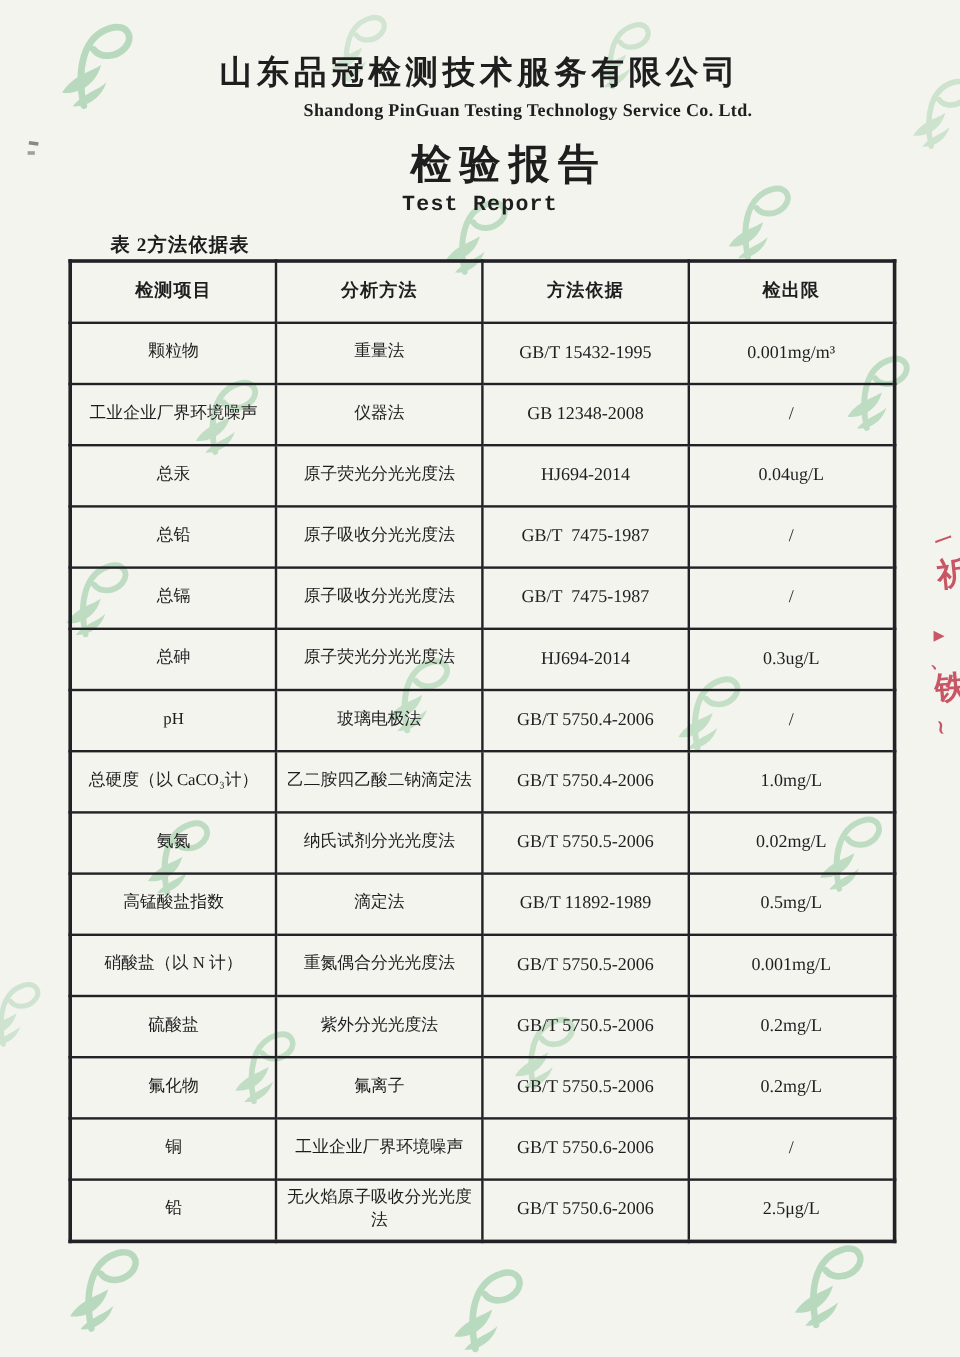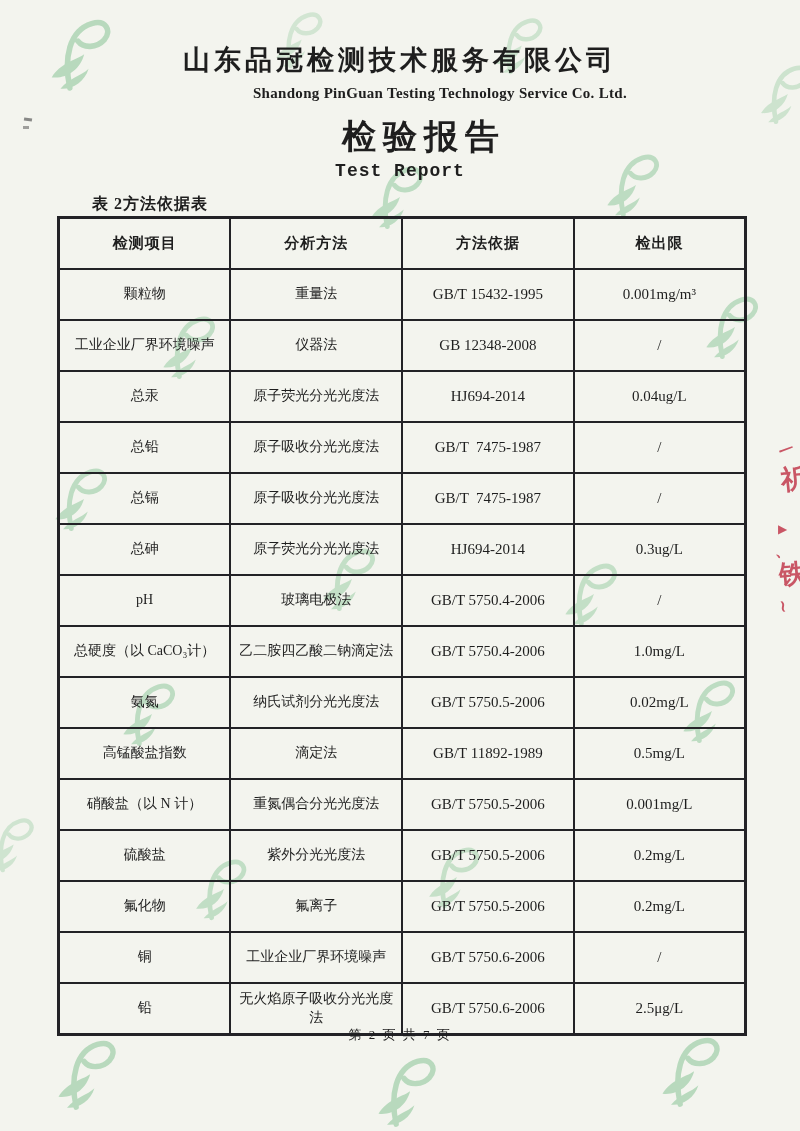--- a/index.html
+++ b/index.html
@@ -248,21 +248,20 @@
         </tr>
         <tr>
           <td class="c0">铅</td>
           <td class="c1">无火焰原子吸收分光光度法</td>
           <td class="c2">GB/T 5750.6-2006</td>
           <td class="c3">2.5μg/L</td>
         </tr>
       </tbody>
   </table>
 
-  <div class="footer">第 2 页 共 7 页</div>
 
   <div id="red-layer">
       <span class="redmark" style="left: 779px; top: 443px; font-size: 15px; color: rgb(194, 59, 78); opacity: 0.85; transform: rotate(-20deg);">一</span>
       <span class="redmark" style="left: 781px; top: 465px; font-size: 27px; color: rgb(194, 59, 78); opacity: 0.85; transform: rotate(-6deg);">祈</span>
       <span class="redmark" style="left: 778px; top: 523px; font-size: 12px; color: rgb(194, 59, 78); opacity: 0.85; transform: rotate(0deg);">▶</span>
       <span class="redmark" style="left: 775px; top: 543px; font-size: 16px; color: rgb(194, 59, 78); opacity: 0.85; transform: rotate(0deg);">、</span>
       <span class="redmark" style="left: 779px; top: 560px; font-size: 27px; color: rgb(194, 59, 78); opacity: 0.85; transform: rotate(-5deg);">铁</span>
       <span class="redmark" style="left: 776px; top: 598px; font-size: 17px; color: rgb(194, 59, 78); opacity: 0.85; transform: rotate(80deg);">~</span>
     </div>
 

